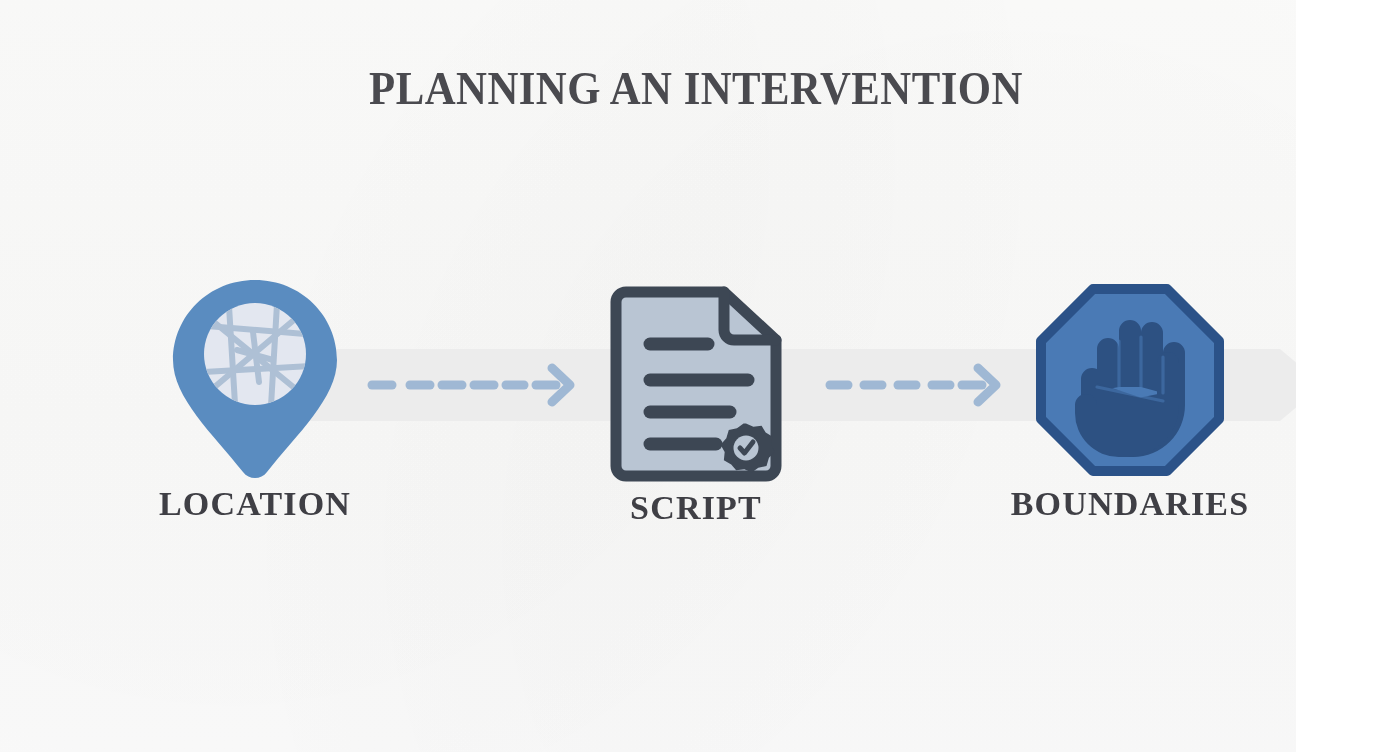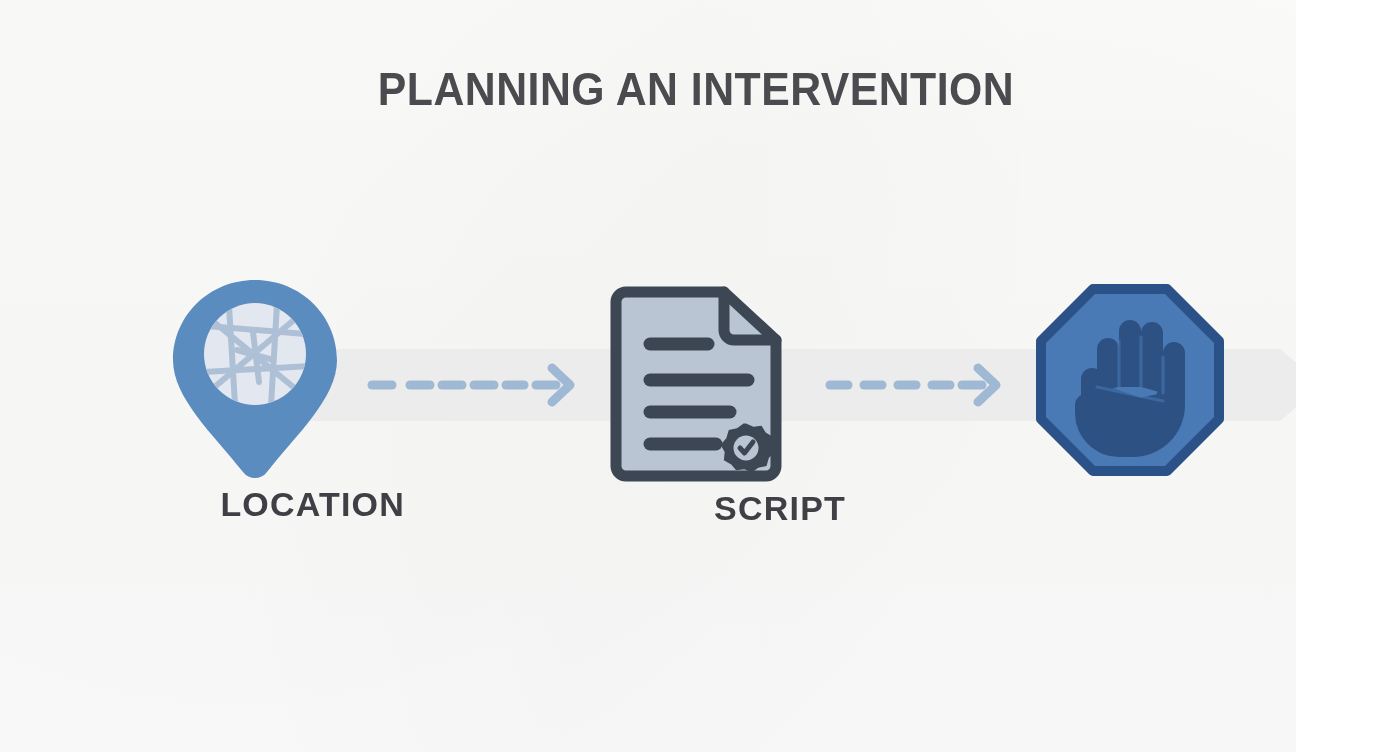--- a/index.html
+++ b/index.html
@@ -6,21 +6,21 @@
     margin: 0;
     padding: 0;
     background: #ffffff;
   }
   #canvas {
     position: relative;
     width: 1296px;
     height: 752px;
     background: #fde047;
     overflow: hidden;
-    font-family: Liberation Sans, sans-serif;
+    font-family: Liberation Serif, serif;
   }
   
   #canvas::before {
     content: "";
     position: absolute;
     inset: 0;
     background:
       radial-gradient(circle at 18% 22%, rgba(0,0,0,0.012) 0 40%, rgba(0,0,0,0) 70%),
       radial-gradient(circle at 78% 72%, rgba(0,0,0,0.012) 0 40%, rgba(0,0,0,0) 70%),
       linear-gradient(180deg, #fbfbfa 0%, #f9f9f8 55%, #fafafa 100%);
@@ -64,21 +64,20 @@
     display: flex;
     align-items: center;
     justify-content: center;
   }
   .step-label {
     font-size: 34px;
     font-weight: 700;
     letter-spacing: 1.2px;
     color: #3f3f45;
     white-space: nowrap;
-    text-align: right;
   }
   #step-location { left: 105px; top: 275px; }
   #step-script   { left: 546px; top: 279px; }
   #step-boundaries { left: 980px; top: 275px; }
 
   
   .arrow {
     position: absolute;
     top: 362px;
     height: 46px;
@@ -175,20 +174,21 @@
 
           <g stroke="#4a7ab5" stroke-width="3.2" stroke-linecap="round" opacity="0.55" fill="none">
             <path d="M84,58 V104"></path>
             <path d="M106,54 V104"></path>
             <path d="M128,74 V110"></path>
             <path d="M62,104 L128,118"></path>
           </g>
         </g>
       </svg>
     </div>
+    <div class="step-label">BOUNDARIES</div>
   </div>
 
   <div class="arrow" id="arrow-1">
     <svg width="212" height="46" viewBox="0 0 212 46" xmlns="http://www.w3.org/2000/svg">
       <g stroke="#9fb8d4" stroke-width="9" stroke-linecap="round" fill="none">
         <line x1="6" y1="23" x2="26" y2="23"></line>
         <line x1="44" y1="23" x2="64" y2="23"></line>
         <line x1="76" y1="23" x2="96" y2="23"></line>
         <line x1="108" y1="23" x2="128" y2="23"></line>
         <line x1="140" y1="23" x2="158" y2="23"></line>

